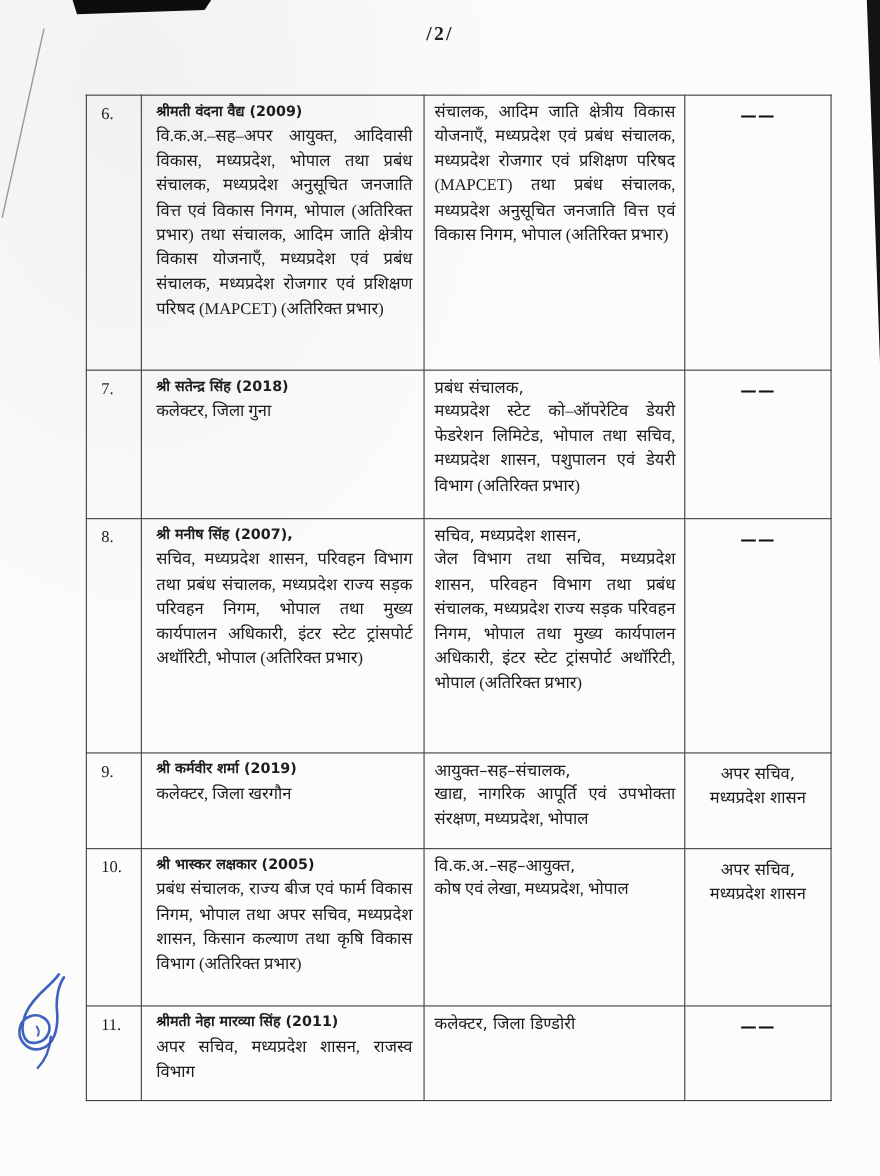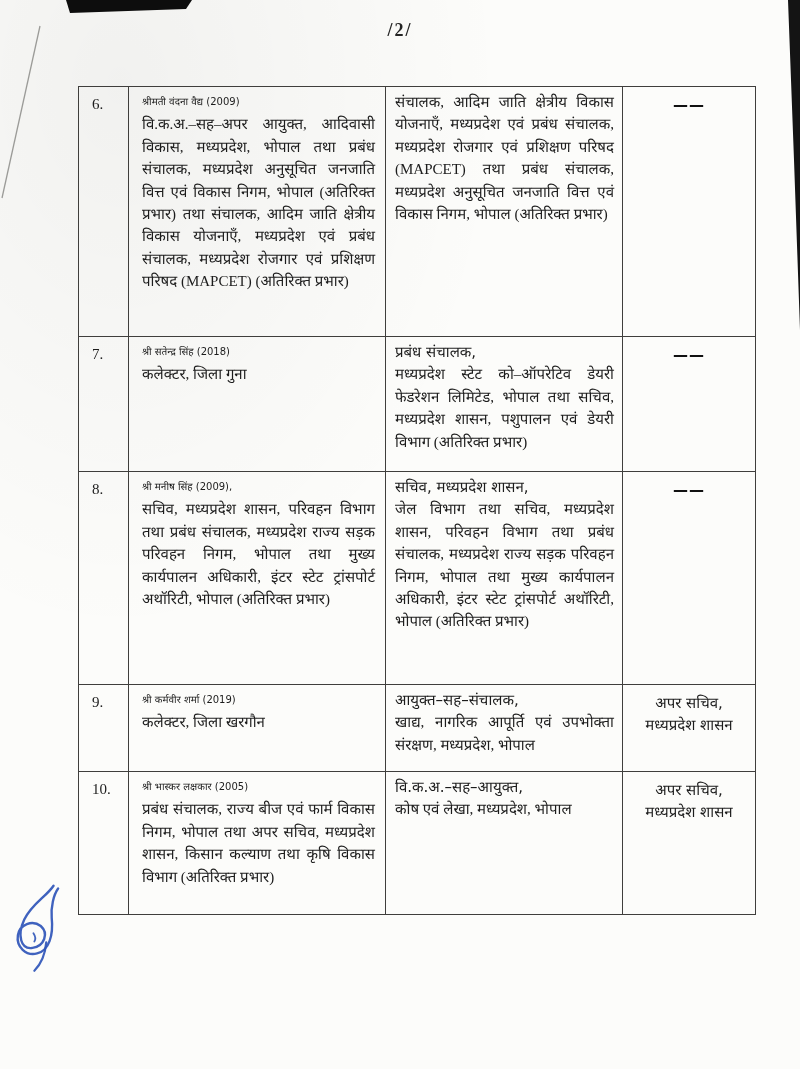--- a/index.html
+++ b/index.html
@@ -29,21 +29,21 @@
     vertical-align:top;
     font-size:15px;line-height:22.4px;
   }
   td.c-sno{
     font-family:"Liberation Serif",serif;
     font-size:16px;padding:6px 0 0 13px;
   }
   td.c-name{padding:4px 10px 2px 13px;}
   td.c-new{padding:4px 8px 2px 9px;}
   td.c-remark{padding:7px 4px 2px 4px;text-align:center;white-space:pre-line;}
-  .officer-name{font-weight:400;font-size:10px;}
+  .officer-name{font-weight:700;font-size:13px;}
   .para{text-align:justify;font-family:Liberation Serif, serif;}
   .head-line{}
   .dash{letter-spacing:1px;font-weight:700;color:#111;}
   .h250{height:250px}.h135{height:135px}.h213{height:213px}
   .h87{height:87px}.h143{height:143px}.h86{height:86px}
   .artifact-layer{position:absolute;inset:0;pointer-events:none;}
   .sig{position:absolute;left:6px;top:876px;width:64px;height:100px;}
 </style>
 </head>
 <body>
@@ -83,21 +83,21 @@
     <td class="c-new">
       <div class="head-line">प्रबंध संचालक,</div>
       <div class="para">मध्यप्रदेश स्टेट को–ऑपरेटिव डेयरी फेडरेशन लिमिटेड, भोपाल तथा सचिव, मध्यप्रदेश शासन, पशुपालन एवं डेयरी विभाग (अतिरिक्त प्रभार)</div>
     </td>
     <td class="c-remark dash">——</td>
   </tr>
 
   <tr class="h213">
     <td class="c-sno">8.</td>
     <td class="c-name">
-      <div class="officer-name">श्री मनीष सिंह (2009),</div>
+      <div class="officer-name">श्री मनीष सिंह (2007),</div>
       <div class="para">सचिव, मध्यप्रदेश शासन, परिवहन विभाग तथा प्रबंध संचालक, मध्यप्रदेश राज्य सड़क परिवहन निगम, भोपाल तथा मुख्य कार्यपालन अधिकारी, इंटर स्टेट ट्रांसपोर्ट अथॉरिटी, भोपाल (अतिरिक्त प्रभार)</div>
     </td>
     <td class="c-new">
       <div class="head-line">सचिव, मध्यप्रदेश शासन,</div>
       <div class="para">जेल विभाग तथा सचिव, मध्यप्रदेश शासन, परिवहन विभाग तथा प्रबंध संचालक, मध्यप्रदेश राज्य सड़क परिवहन निगम, भोपाल तथा मुख्य कार्यपालन अधिकारी, इंटर स्टेट ट्रांसपोर्ट अथॉरिटी, भोपाल (अतिरिक्त प्रभार)</div>
     </td>
     <td class="c-remark dash">——</td>
   </tr>
 
   <tr class="h87">
@@ -121,20 +121,32 @@
       <div class="para">प्रबंध संचालक, राज्य बीज एवं फार्म विकास निगम, भोपाल तथा अपर सचिव, मध्यप्रदेश शासन, किसान कल्याण तथा कृषि विकास विभाग (अतिरिक्त प्रभार)</div>
     </td>
     <td class="c-new">
       <div class="head-line">वि.क.अ.–सह–आयुक्त,</div>
       <div class="para">कोष एवं लेखा, मध्यप्रदेश, भोपाल</div>
     </td>
     <td class="c-remark">अपर सचिव,
 मध्यप्रदेश शासन</td>
   </tr>
 
+  <tr class="h86">
+    <td class="c-sno">11.</td>
+    <td class="c-name">
+      <div class="officer-name">श्रीमती नेहा मारव्या सिंह (2011)</div>
+      <div class="para">अपर सचिव, मध्यप्रदेश शासन, राजस्व विभाग</div>
+    </td>
+    <td class="c-new">
+      <div class="head-line">कलेक्टर, जिला डिण्डोरी</div>
+      <div class="para"></div>
+    </td>
+    <td class="c-remark dash">——</td>
+  </tr>
 </tbody>
   </table>
 
 <svg class="artifact-layer" width="800" height="1069" viewBox="0 0 800 1069">
   <polygon points="66,0 192,0 186,9 70,13" fill="#0d0d0d"></polygon>
   <line x1="40" y1="26" x2="2" y2="198" stroke="#9b9b98" stroke-width="1.3"></line>
   <polygon points="800,0 788,0 794,160 800,330" fill="#141414"></polygon>
 </svg>
 
 <svg class="sig" viewBox="0 0 70 100">

